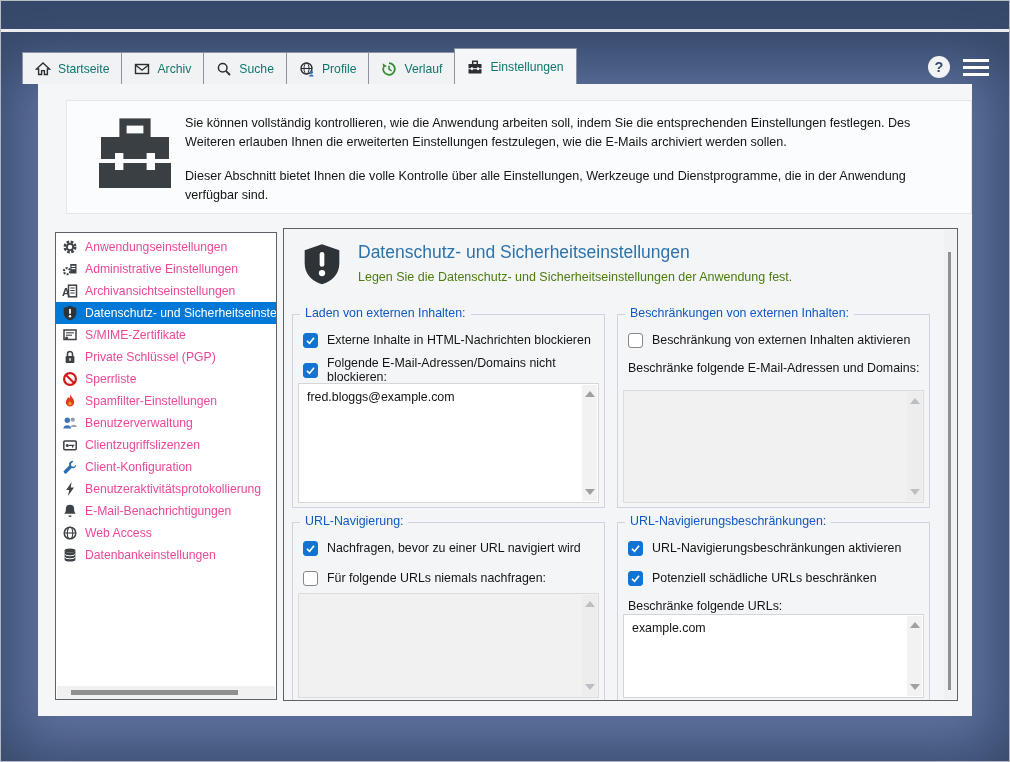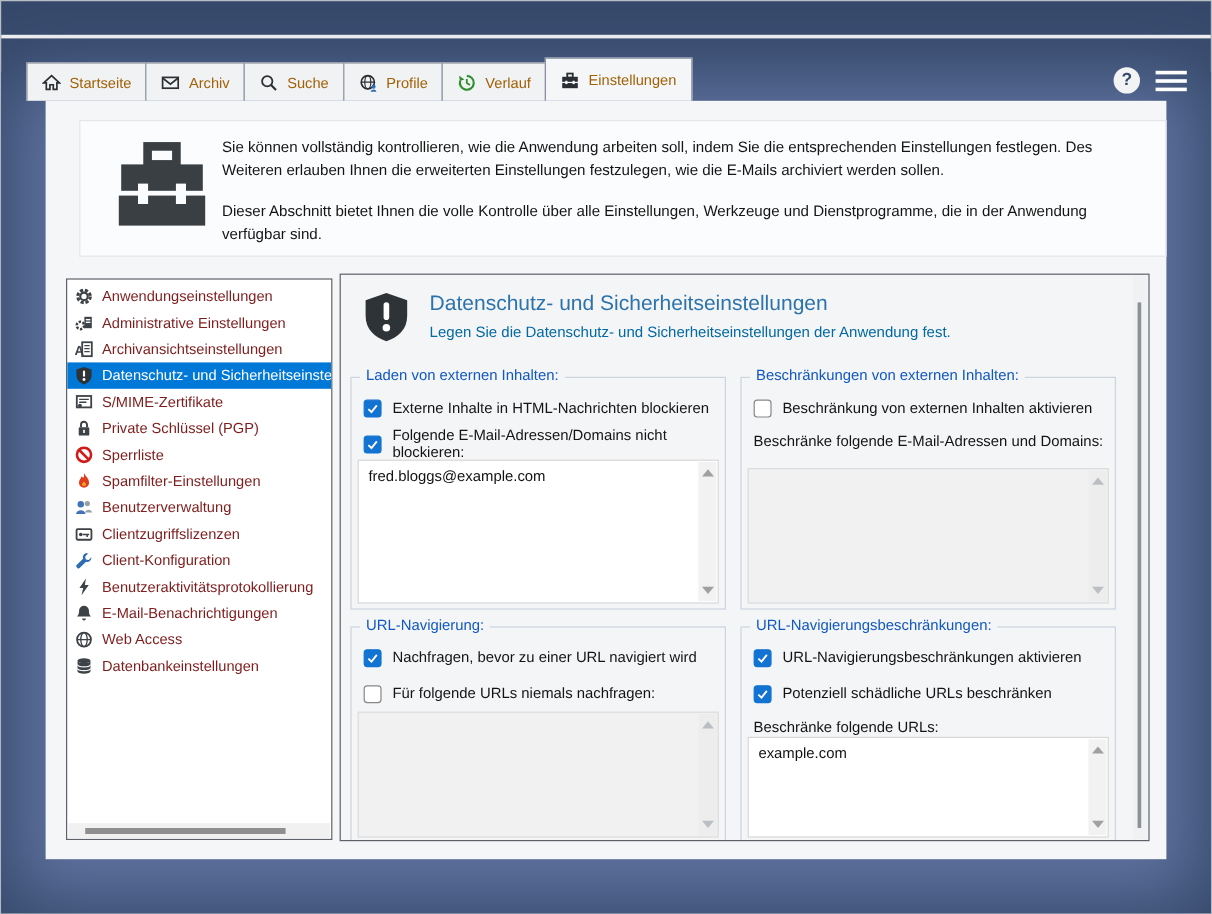--- a/index.html
+++ b/index.html
@@ -20,21 +20,21 @@
   .glyph-close::before,.glyph-close::after{content:"";position:absolute;left:-1px;top:6px;width:15px;height:1.3px;background:#333;}
   .glyph-close::before{transform:rotate(45deg);}
   .glyph-close::after{transform:rotate(-45deg);}
 
   
   .bluearea{position:absolute;left:1px;right:1px;top:32px;bottom:1px;background:#36496b;}
 
   
   .tabs{position:absolute;left:21px;top:17px;height:35px;display:flex;align-items:flex-end;z-index:3;}
   .tab{height:31px;display:flex;align-items:center;gap:7px;padding:0 12px;background:#f1f2f3;
-       border:1px solid #8b93a3;border-bottom:none;margin-right:-1px;font-size:12.2px;color:#a16207;cursor:default;}
+       border:1px solid #8b93a3;border-bottom:none;margin-right:-1px;font-size:12.2px;color:#0f766e;cursor:default;}
   .tab.active{height:35px;background:#f5f6f8;z-index:4;}
   .tab svg{width:16px;height:16px;flex:0 0 auto;}
 
   .helpbtn{position:absolute;left:927px;top:24px;width:22px;height:22px;border-radius:50%;
            background:#f2f3f5;color:#35496b;display:flex;align-items:center;justify-content:center;
            font-size:14.5px;font-weight:bold;z-index:3;}
   .menubtn{position:absolute;left:962px;top:27px;width:26px;height:17px;z-index:3;}
   .menubtn i{display:block;width:26px;height:3.4px;background:#fff;margin-bottom:3.4px;}
 
   
@@ -46,33 +46,33 @@
          border:1px solid #e4e6ea;}
   .intro .bigicon{position:absolute;left:26px;top:17px;width:84px;height:74px;}
   .intro .txt{position:absolute;left:118px;top:13px;right:14px;color:#141414;font-size:12.6px;line-height:19px;}
   .intro .txt p{margin:0;}
   .intro .txt p + p{margin-top:15px;}
 
   
   .sidebar{position:absolute;left:17px;top:148px;width:220px;height:466px;background:#fff;
            border:1px solid #5d6168;overflow:hidden;}
   .sideitem{height:22px;display:flex;align-items:center;gap:7px;padding-left:6px;
-            font-size:12.2px;color:#7f1d1d;white-space:nowrap;overflow:hidden;cursor:default;}
+            font-size:12.2px;color:#ec4899;white-space:nowrap;overflow:hidden;cursor:default;}
   .sidelist{padding-top:3px;}
   .sideitem svg{width:16px;height:16px;flex:0 0 auto;}
   .sideitem.selected{background:#0078d7;color:#fff;}
   .hscroll{position:absolute;left:1px;right:1px;bottom:0;height:13px;background:#f1f1f2;}
   .hscroll .thumb{position:absolute;left:14px;top:4px;width:167px;height:5px;background:#8f8f8f;}
 
   
   .panel{position:absolute;left:245px;top:144px;width:673px;height:471px;background:#f4f5f7;
          border:1px solid #5d6168;overflow:hidden;}
   .panel .shield{position:absolute;left:16px;top:9px;width:44px;height:52px;}
   .panel .ptitle{position:absolute;left:74px;top:13px;font-size:17.5px;color:#2d73ab;}
-  .panel .psub{position:absolute;left:74px;top:41px;font-size:12.5px;color:#0369a1;}
+  .panel .psub{position:absolute;left:74px;top:41px;font-size:12.5px;color:#4d7c0f;}
   .vscroll{position:absolute;top:1px;right:1px;bottom:1px;width:12px;background:#f0f1f3;}
   .vscroll .thumb{position:absolute;left:4px;top:22px;width:3px;height:438px;background:#8d9094;}
 
   
   .group{position:absolute;border:1px solid #ccd4df;}
   .group .legend{position:absolute;top:-9px;left:7px;background:#f4f5f7;padding:0 5px;
                  color:#1158c0;font-size:12.4px;white-space:nowrap;}
   .row{display:flex;align-items:center;gap:9px;margin:14px 0 0 10px;height:16px;}
   .row.first{margin-top:17px;}
   .flabel{margin:13px 0 0 10px;font-size:12.4px;color:#141414;}

